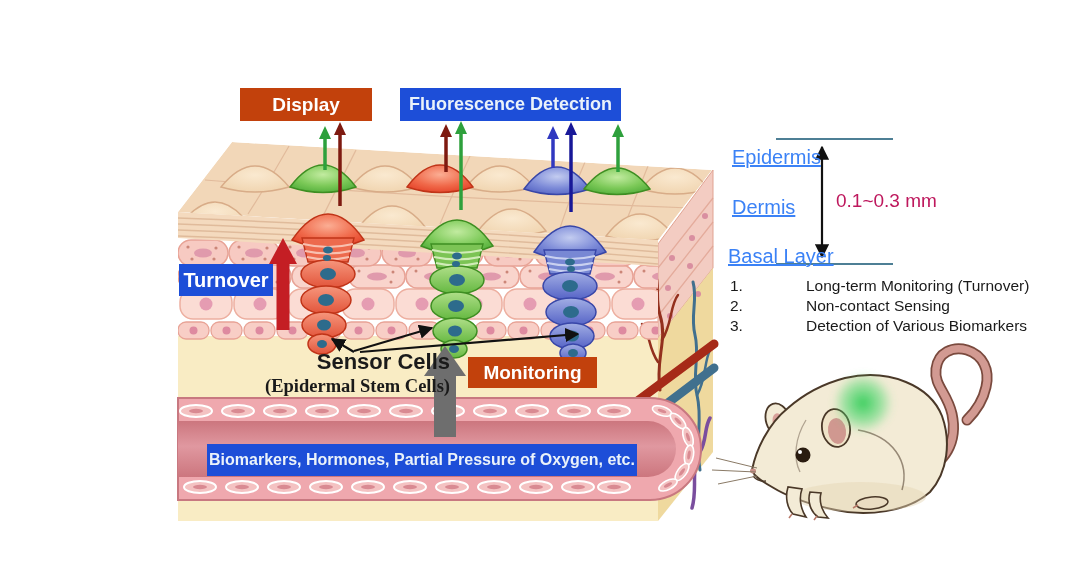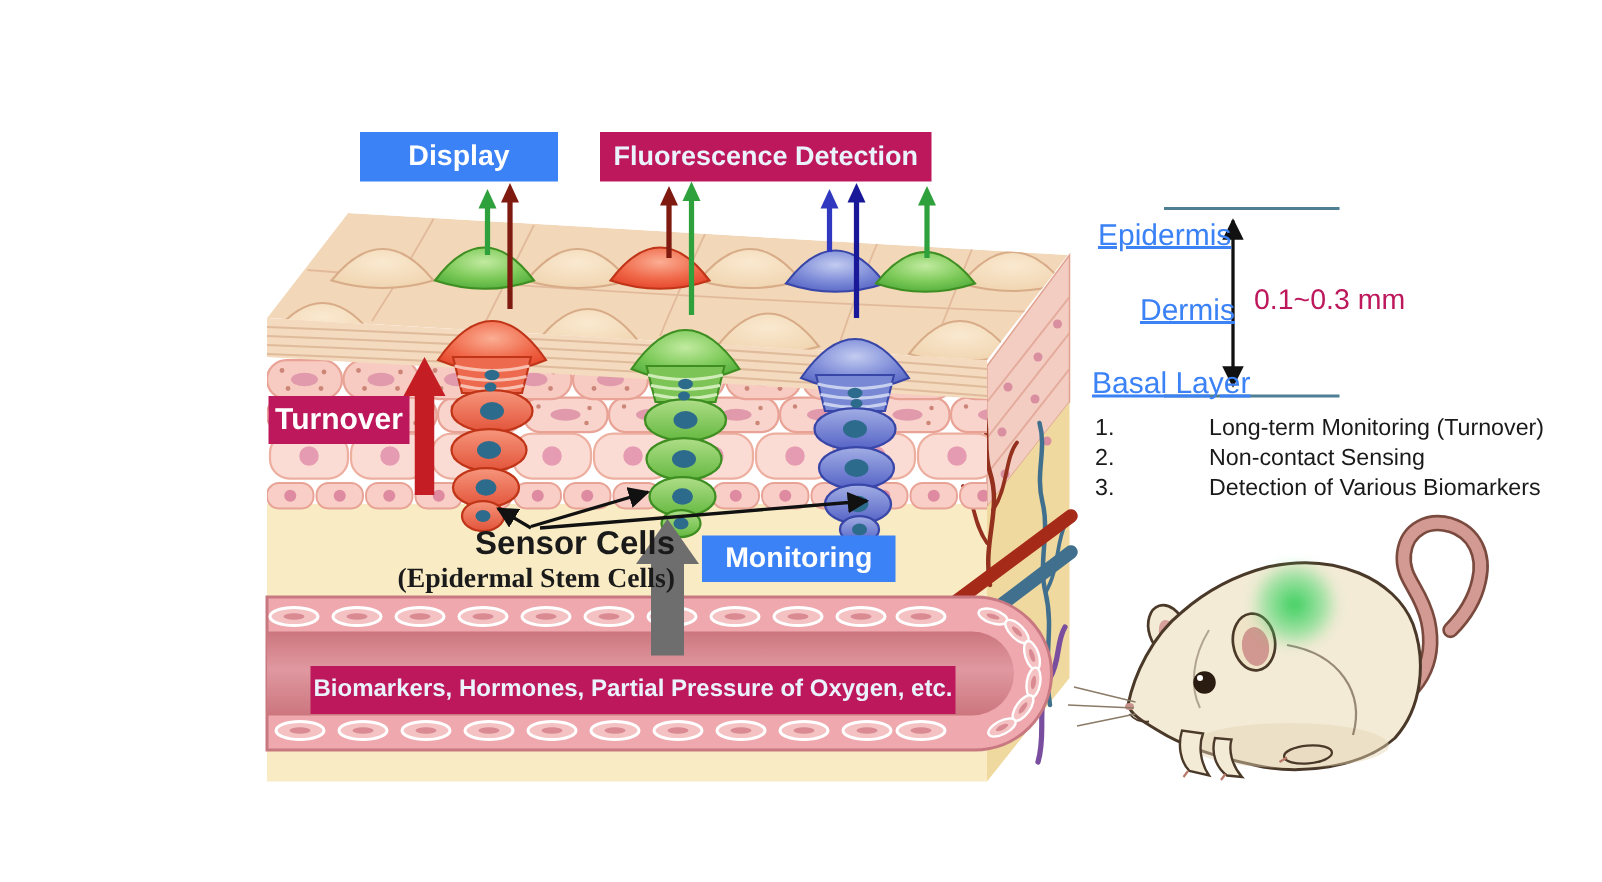--- a/index.html
+++ b/index.html
@@ -1,34 +1,34 @@
 <!DOCTYPE html>
 <html><head>
 <meta charset="utf-8">
 <style>
   html,body{margin:0;padding:0;background:#ffffff;}
   .stage{position:relative;width:1068px;height:588px;background:#ffffff;overflow:hidden;
          font-family:"Liberation Sans", sans-serif;}
   .stage svg{position:absolute;left:0;top:0;}
   .callout{position:absolute;display:flex;align-items:center;justify-content:center;
            color:#ffffff;font-weight:bold;text-align:center;line-height:1.05;}
-  .callout.red{background:#3b82f6;}
-  .callout.navy{background:#be185d;}
+  .callout.red{background:#c2410c;}
+  .callout.navy{background:#1d4ed8;}
   .display-box{left:240px;top:88px;width:132px;height:33px;font-size:19px;}
   .fluor-box{left:400px;top:88px;width:221px;height:33px;font-size:18px;color:#EAF2FA;}
   .turnover-box{left:179px;top:264px;width:94px;height:32px;font-size:20px;background:#264A66;}
   .monitoring-box{left:468px;top:357px;width:129px;height:31px;font-size:19px;}
   .biomarkers-box{left:207px;top:444px;width:430px;height:32px;font-size:16px;font-weight:600;
                   color:#EAF2FA;background:#1E3B5C;}
   .sensor-cells{position:absolute;left:230px;top:349px;width:220px;text-align:right;color:#1A1A1A;}
   .sensor-cells .t1{font-size:22px;font-weight:600;}
   .sensor-cells .t2{font-size:18.5px;font-weight:600;margin-top:1px;font-family:Liberation Serif, serif;}
   .side-label{position:absolute;color:#3b82f6;font-size:20px;text-decoration:underline;}
   .epi-label{left:732px;top:146px;}
-  .der-label{left:732px;top:196px;margin-left:28px;}
+  .der-label{left:732px;top:196px;}
   .bas-label{left:728px;top:245px;}
   .thickness{position:absolute;left:836px;top:190px;font-size:19px;color:#be185d;}
   .keypoints{position:absolute;left:730px;top:276px;width:300px;color:#1A1A1A;
              font-size:15.5px;line-height:20px;}
   .kp-row{display:flex;}
   .kp-num{width:28px;flex:0 0 28px;}
   .kp-text{flex:1;margin-left:48px;}
 </style>
 </head>
 <body>

